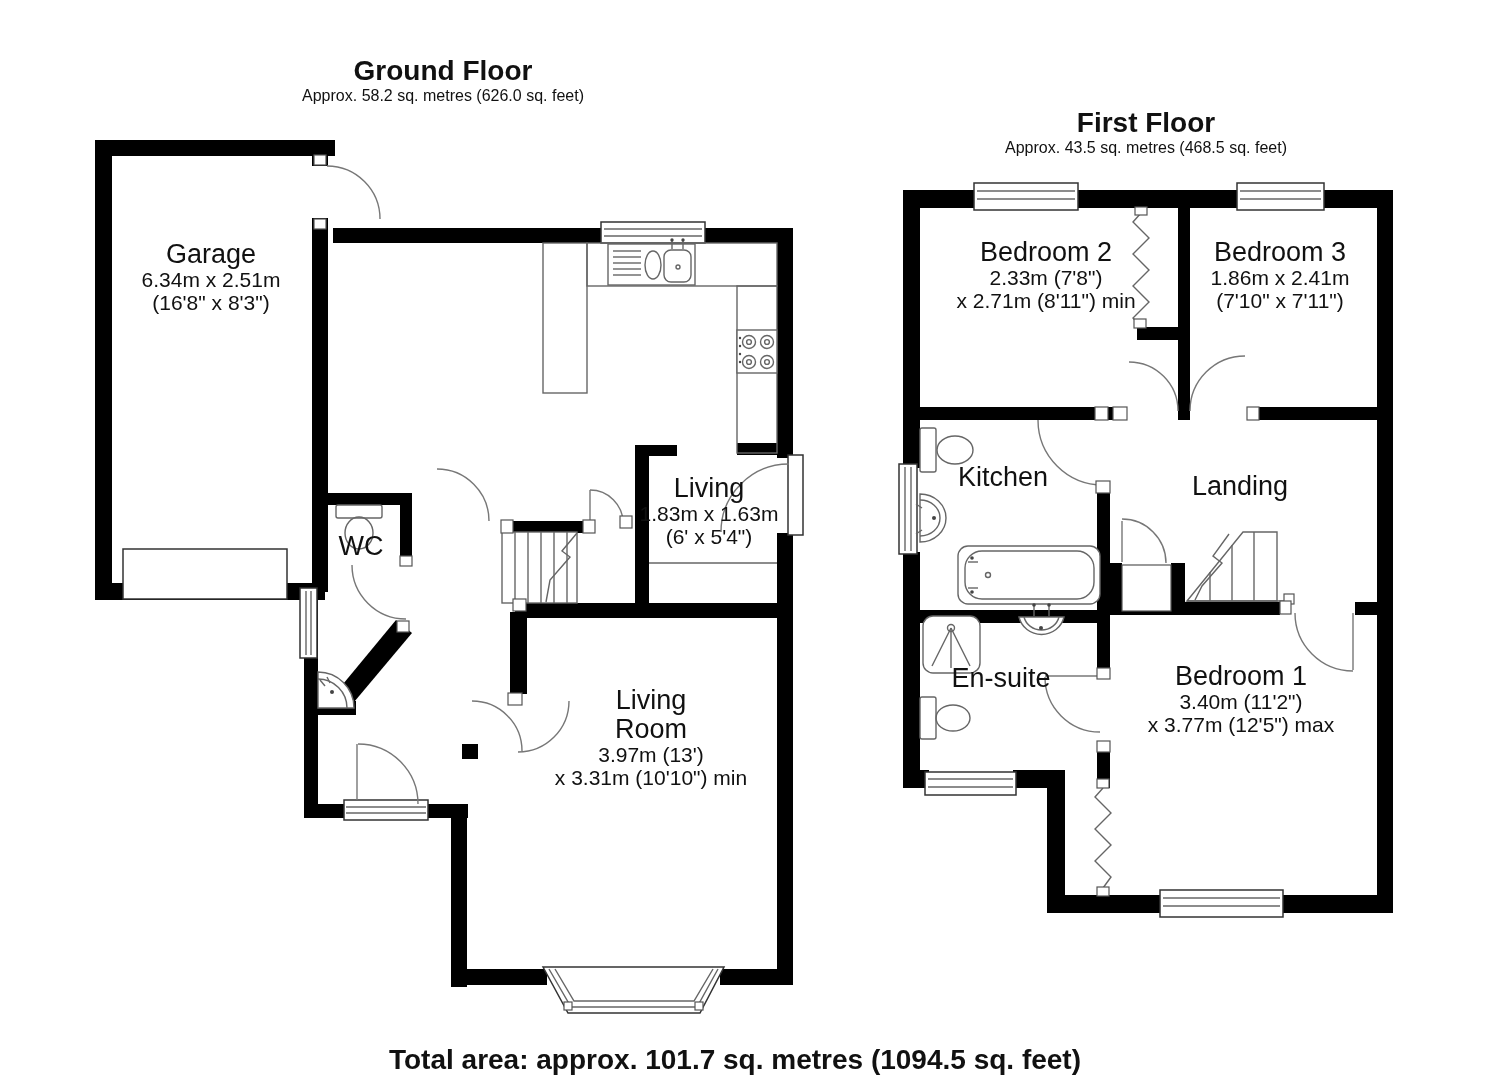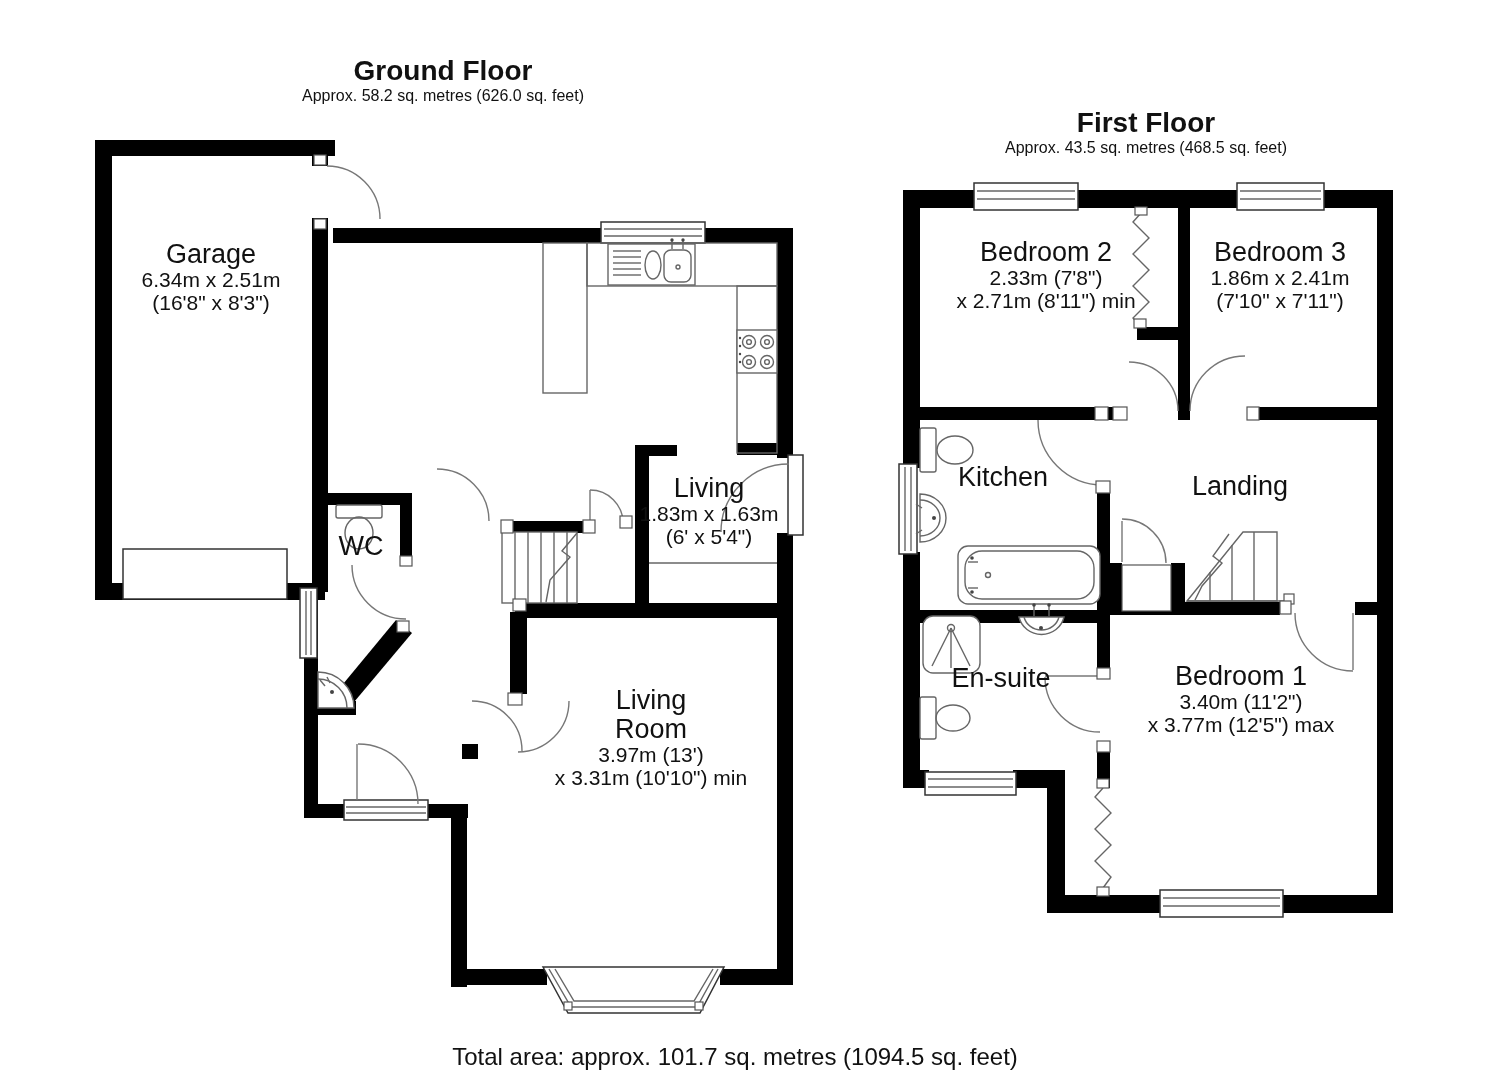--- a/index.html
+++ b/index.html
@@ -2,21 +2,21 @@
 <html><head>
 <meta charset="utf-8">
 <style>
   html,body{margin:0;padding:0;background:#fff;}
   #stage{position:relative;width:1485px;height:1080px;background:#ffffff;overflow:hidden;
          font-family:"Liberation Sans", sans-serif;color:#111;}
   #plan{position:absolute;left:0;top:0;}
   .lbl{position:absolute;transform:translateX(-50%);text-align:center;white-space:nowrap;line-height:1.12;}
   .title{font-size:28px;font-weight:bold;}
   .sub{font-size:16px;}
-  .total{font-size:24px;}
+  .total{font-size:28px;font-weight:bold;}
   .room{position:absolute;transform:translateX(-50%);text-align:center;white-space:nowrap;line-height:1.08;}
   .rname{font-size:27px;font-weight:normal;}
   .rdim{font-size:21px;}
   svg .wall{fill:#000;stroke:none;}
   svg .thin{fill:none;stroke:#666;stroke-width:1.4;}
   svg .thin2{fill:#fff;stroke:#666;stroke-width:1.4;}
   svg .win{fill:#fff;stroke:#333;stroke-width:1.5;}
   svg .arc{fill:none;stroke:#777;stroke-width:1.4;}
   svg .notch{fill:#fff;stroke:#555;stroke-width:1.2;}
 </style>

